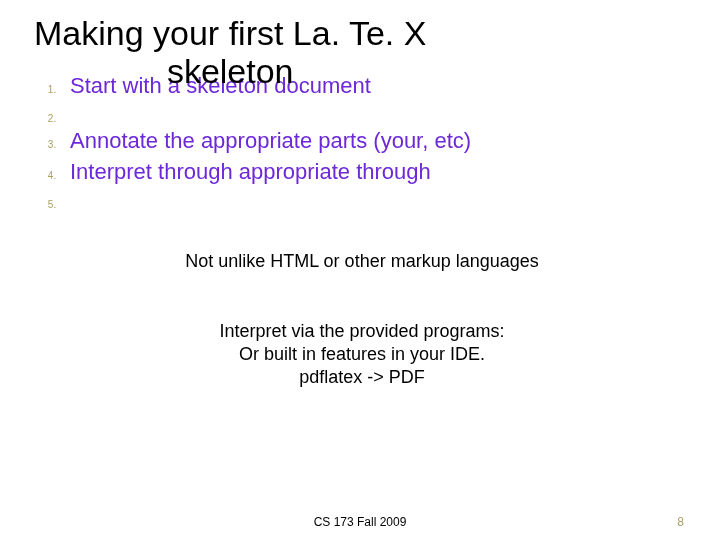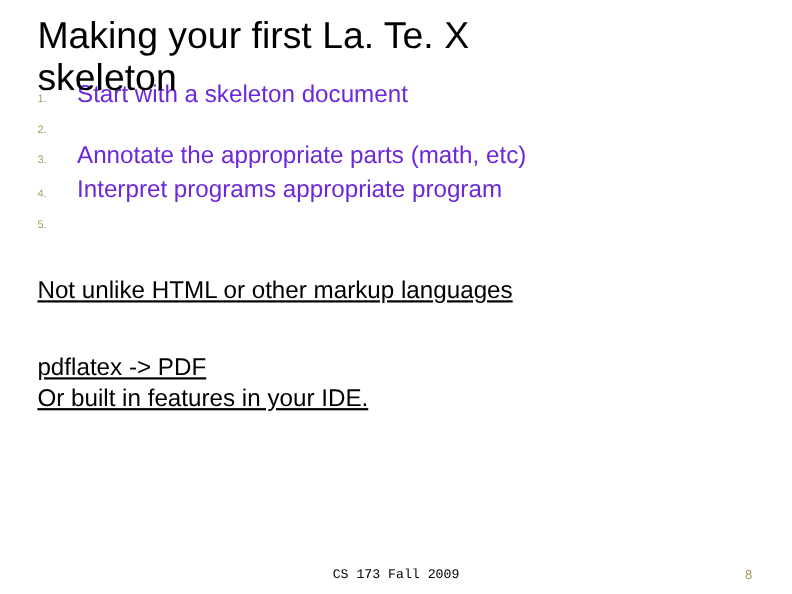--- a/index.html
+++ b/index.html
@@ -1,15 +1,15 @@
 <!DOCTYPE html>
 <html><head>
 <meta charset="utf-8">
 <style>
-  * { margin: 0; padding: 0; box-sizing: border-box; }
+  * { margin: 0; padding: 0; box-sizing: border-box; text-align: center; }
   html, body { width: 720px; height: 540px; overflow: hidden; }
   body {
     font-family: Arial, Helvetica, sans-serif;
     background: #ffffff;
     position: relative;
     padding: 18px 30px 0 30px;
   }
   .title {
     font-size: 34px;
     line-height: 1.12;
@@ -44,41 +44,39 @@
     line-height: 1.28;
   }
   .para-block {
     position: absolute;
     left: 34px;
     right: 30px;
   }
   .para1 { top: 250px; }
   .para2 { top: 320px; }
   .p-line {
-    font-size: 22px;
+    font-size: 18px;
     color: #000;
     line-height: 1.28;
-    text-decoration: underline;
   }
   .footer {
     position: absolute;
     bottom: 18px;
     left: 0;
     right: 0;
     display: flex;
     justify-content: center;
     align-items: center;
     font-size: 12px;
     color: #000;
   }
   .footer-course {
     position: absolute;
     left: 50%;
     transform: translateX(-50%);
-    font-family: Liberation Mono, monospace;
   }
   .footer-page {
     position: absolute;
     right: 36px;
     color: #a8a060;
   }
 </style>
 </head>
 <body>
 
@@ -90,36 +88,37 @@
 <div class="list-area">
   <div class="li-row">
     <div class="li-num">1.</div>
     <div class="li-text">Start with a skeleton document</div>
   </div>
   <div class="li-row">
     <div class="li-num">2.</div>
   </div>
   <div class="li-row">
     <div class="li-num">3.</div>
-    <div class="li-text">Annotate the appropriate parts (math, etc)</div>
+    <div class="li-text">Annotate the appropriate parts (your, etc)</div>
   </div>
   <div class="li-row">
     <div class="li-num">4.</div>
-    <div class="li-text">Interpret programs appropriate program</div>
+    <div class="li-text">Interpret through appropriate through</div>
   </div>
   <div class="li-row">
     <div class="li-num">5.</div>
   </div>
 </div>
 
 <div class="para-block para1">
   <div class="p-line">Not unlike HTML or other markup languages</div>
 </div>
 
 <div class="para-block para2">
+  <div class="p-line">Interpret via the provided programs:</div>
+  <div class="p-line">Or built in features in your IDE.</div>
   <div class="p-line">pdflatex -&gt; PDF</div>
-  <div class="p-line">Or built in features in your IDE.</div>
 </div>
 
 <div class="footer">
   <span class="footer-course">CS 173 Fall 2009</span>
   <span class="footer-page">8</span>
 </div>
 
 </body></html>

